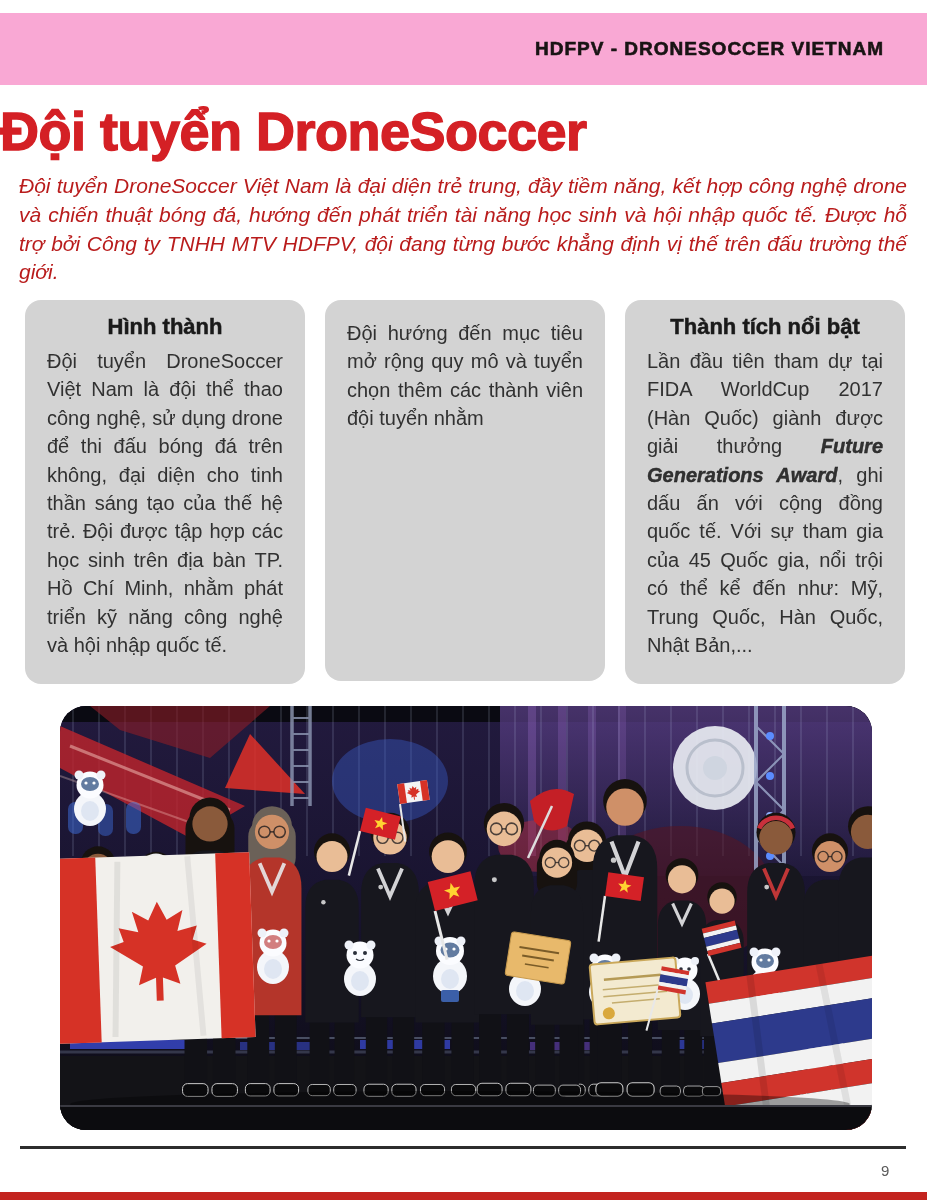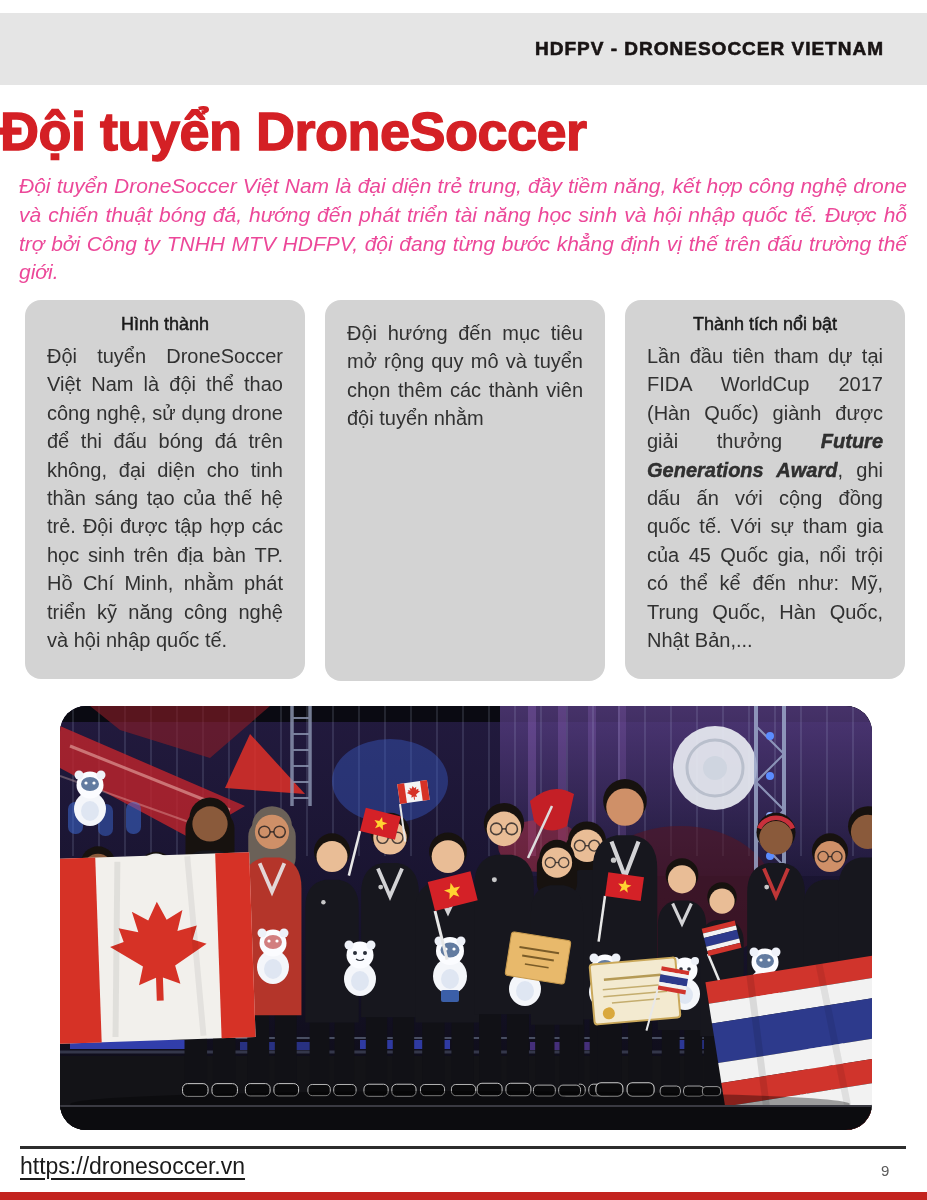--- a/index.html
+++ b/index.html
@@ -1,29 +1,29 @@
 <!DOCTYPE html>
 <html><head>
 <meta charset="utf-8">
 <style>
   html,body{margin:0;padding:0;background:#fff;}
   .page{position:relative;width:927px;height:1200px;margin:0 auto;background:#fff;
         font-family:"Liberation Sans",sans-serif;overflow:hidden;}
-  .topbar{position:absolute;top:13px;left:0;width:927px;height:72px;background:#e5e5e5;
+  .topbar{position:absolute;top:13px;left:0;width:927px;height:72px;background:#f9a8d4;
           display:flex;align-items:center;justify-content:flex-end;padding-right:43px;box-sizing:border-box;}
   .topbar .brand{font-size:19px;font-weight:700;letter-spacing:1px;color:#191414;
                  -webkit-text-stroke:0.6px #191414;}
   .title{position:absolute;top:100px;left:0;width:927px;margin:0;text-align:left;
          font-size:54px;font-weight:700;color:#d42025;-webkit-text-stroke:1.4px #d42025;
          letter-spacing:-0.5px;}
   .intro{position:absolute;top:172px;left:19px;width:888px;margin:0;
-         font-size:21px;line-height:1.37;font-style:italic;color:#ec4899;text-align:justify;}
+         font-size:21px;line-height:1.37;font-style:italic;color:#b91c1c;text-align:justify;}
   .cards{position:absolute;top:300px;left:25px;width:880px;display:flex;gap:20px;align-items:flex-start;}
   .card{width:280px;box-sizing:border-box;background:#d3d3d3;border-radius:16px;padding:12px 15px 18px;}
-  .card h2{margin:2px 0 3px;text-align:center;font-size:18px;font-weight:400;color:#1a1a1a;
+  .card h2{margin:2px 0 3px;text-align:center;font-size:22px;font-weight:700;color:#1a1a1a;
            -webkit-text-stroke:0.5px #1a1a1a;}
   .card p{margin:7px;font-size:20px;line-height:1.42;color:#313131;text-align:justify;}
   .card .prewrap{white-space:pre-wrap;}
   .card .hl{font-weight:700;font-style:italic;-webkit-text-stroke:0.4px #222;}
   .c1{min-height:357px;} .c2{min-height:381px;} .c3{min-height:375px;}
   .photo{position:absolute;top:706px;left:60px;width:812px;height:424px;margin:0;
          border-radius:26px;overflow:hidden;background:#0c0c14;}
   .photo svg{display:block;}
   .footer-rule{position:absolute;top:1146px;left:20px;width:886px;height:3px;background:#2d2d2d;}
   .site-link{position:absolute;top:1153px;left:20px;font-size:23px;color:#1b1b1b;
@@ -504,17 +504,16 @@
         <line x1="770" y1="262" x2="778" y2="450" stroke="rgba(0,0,0,0.08)" stroke-width="7"></line>
       </g>
 
       <ellipse cx="400" cy="398" rx="390" ry="13" fill="#000" opacity="0.35"></ellipse>
       <rect x="0" y="400" width="812" height="24" fill="#0c0c0f"></rect>
       <line x1="0" y1="400" x2="812" y2="400" stroke="#3a3a42" stroke-width="2"></line>
     </svg>
   </figure>
 
   <div class="footer-rule"></div>
-  <a class="site-link" href="#">https://dronesoccer.vn</a>
   <span class="pagenum">9</span>
 
   <div class="bottombar"></div>
 </div>
 
 </body></html>

